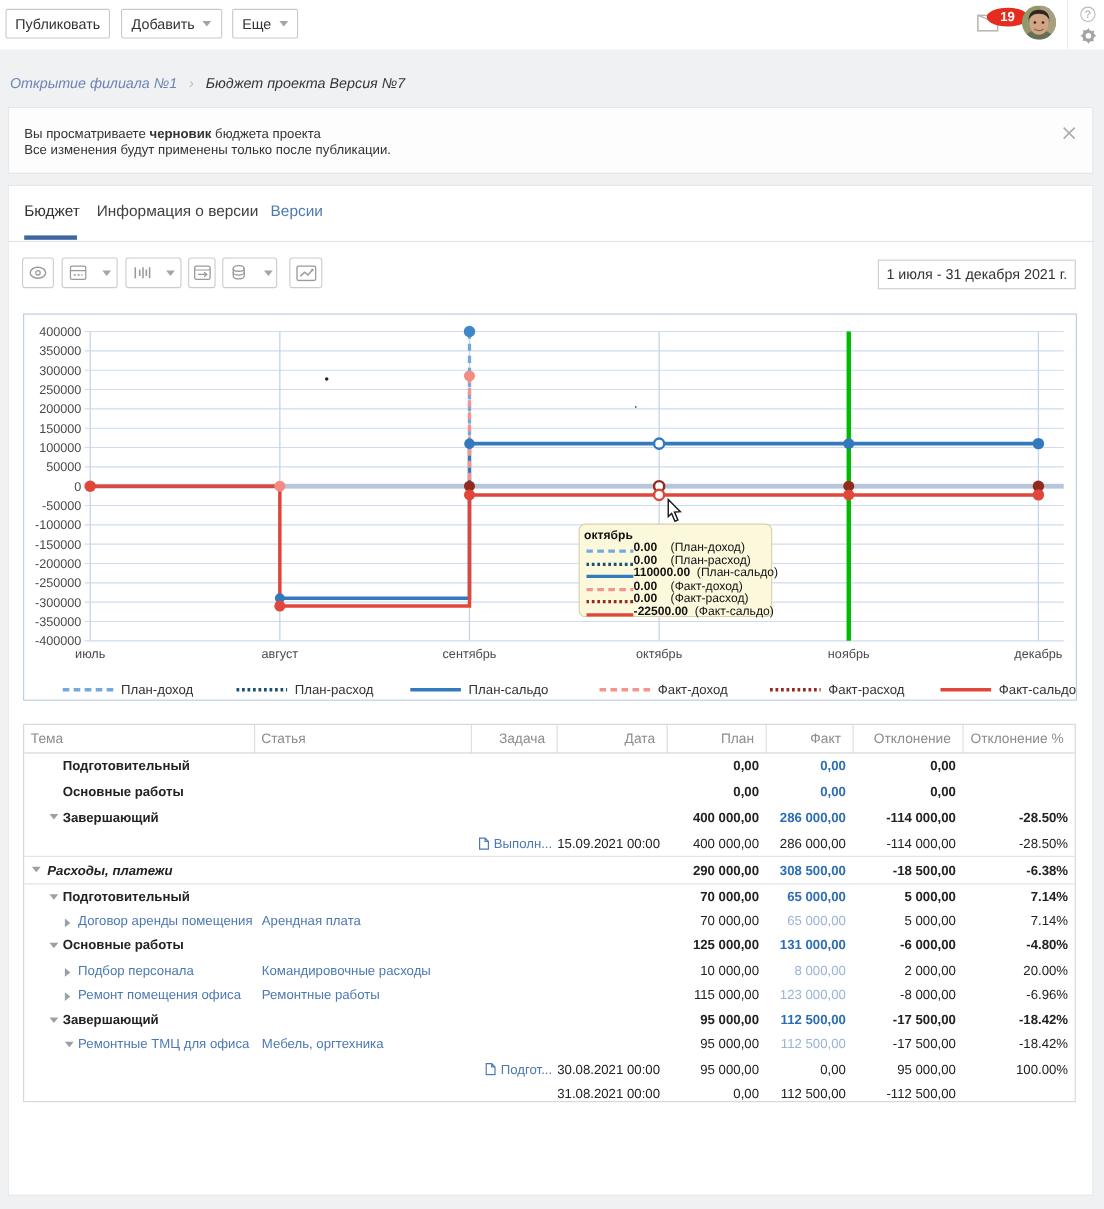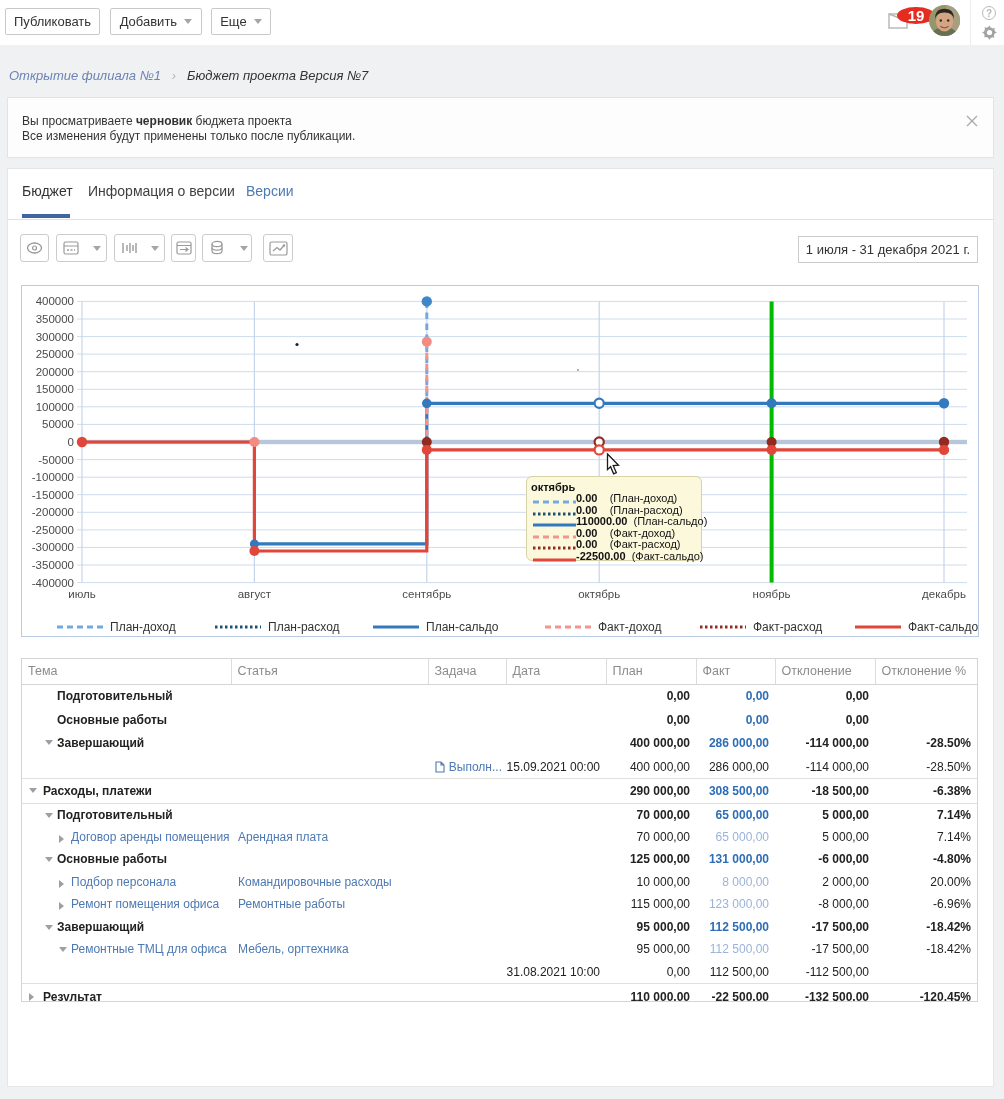--- a/index.html
+++ b/index.html
@@ -13,21 +13,21 @@
 .card { left:7px; top:168px; width:987px; height:919px; background:#fff; border:1px solid #e6e6e6; }
 .tab { position:absolute; top:183px; font-size:14px; }
 .tabline { left:8px; top:219px; width:986px; height:1px; background:#e2e2e2; }
 .ibtn { position:absolute; top:234px; height:28px; background:#fff; border:1px solid #ccc; border-radius:3px; }
 .datebox { left:798px; top:236px; width:180px; height:27px; background:#fff; border:1px solid #ccc; font-size:13px; color:#333; text-align:center; line-height:25px; }
 .chartbox { left:21px; top:285px; width:958px; height:352px; background:#fff; border:1px solid #b9cbe0; }
 .tablebox { left:21px; top:658px; width:957px; height:344px; background:#fff; border:1px solid #d5d5d5; overflow:hidden; }
 table { border-collapse:collapse; table-layout:fixed; width:955px; font-family:"Liberation Sans",sans-serif; }
 td,th { font-size:12px; overflow:hidden; white-space:nowrap; padding:0; }
 thead td { height:25.5px; color:#8c8c8c; border-right:1px solid #dcdcdc; border-bottom:1px solid #d5d5d5; height:25px; padding-left:6px; text-align:left; font-size:12.5px; }
-thead td.r { text-align:left; padding-right:10px;margin-left:14px; }
+thead td.r { text-align:right; padding-right:10px;margin-left:14px; }
 td.num { text-align:right; padding-right:6px; color:#222; }
 td.st { padding-left:7px; color:#4d79b3; }
 .b { font-weight:bold; }
 td.fb { color:#2d6db5; font-weight:bold; }
 td.fl { color:#9ab3d8; }
 tr.bb td { border-bottom:1px solid #e0e0e0; } tr.bt td { border-top:1px solid #e0e0e0; }
 .tri { position:absolute; width:0; height:0; }
 .triD { border-left:4px solid transparent; border-right:4px solid transparent; border-top:5px solid #9aa0a6; }
 .triR { border-top:4px solid transparent; border-bottom:4px solid transparent; border-left:5px solid #9aa0a6; }
 .tooltip { left:526px; top:476px; width:176px; height:85px; background:#fcf8dc; border:1px solid #d6d2a8; border-radius:6px; font-size:11px; color:#111; z-index:5; }
@@ -40,21 +40,21 @@
 <body>
 <div class="abs topbar"></div>
 <div class="tbtn" style="left:5px; width:95px;">Публиковать</div>
 <div class="tbtn" style="left:110px; width:92px;">Добавить&nbsp;&nbsp;<span class="caret"></span></div>
 <div class="tbtn" style="left:211px; width:60px;">Еще&nbsp;&nbsp;<span class="caret"></span></div>
 
 <svg class="abs" style="left:888px; top:12px;" width="20" height="17" viewBox="0 0 20 17">
   <rect x="1" y="2" width="18" height="14" fill="none" stroke="#b5b5b5" stroke-width="1.4"></rect>
   <path d="M1,2 L19,9" fill="none" stroke="#b5b5b5" stroke-width="1.4"></path>
 </svg>
-<div class="abs" style="left:897px; top:7px; width:38px; height:17px; background:#e42d20; border-radius:50%; color:#fff; font-size:15px; font-weight:bold; text-align:center; line-height:17px;">19</div>
+<div class="abs" style="left:897px; top:7px; width:38px; height:17px; background:#e42d20; border-radius:50%; color:#fff; font-size:12px; font-weight:bold; text-align:center; line-height:17px;">19</div>
 
 <svg class="abs" style="left:929px; top:5px;" width="31" height="31" viewBox="0 0 31 31">
   <defs>
       <clipPath id="av">
         <circle cx="15.5" cy="15.5" r="15.5"></circle>
       </clipPath>
     </defs>
     <g clip-path="url(#av)">
       <rect width="31" height="31" fill="#94976c"></rect>
       <rect x="17" width="14" height="31" fill="#a89f80"></rect>
@@ -309,21 +309,21 @@
           <td class="zad"><svg width="10" height="12" viewBox="0 0 10 12" style="vertical-align:-2px; margin-right:4px;">
               <path d="M1,1 h5 l3,3 v7 h-8 Z M6,1 v3 h3" fill="none" stroke="#4d79b3" stroke-width="1.1"></path>
             </svg><span class="lk">Выполн...</span></td>
           <td class="num">15.09.2021 00:00</td>
           <td class="num">400 000,00</td>
           <td class="num ">286 000,00</td>
           <td class="num">-114 000,00</td>
           <td class="num" style="border-right:none;">-28.50%</td>
         </tr>
 <tr class="bt bb" style="height:24.3px;">
-          <td style="position:relative;"><span class="tri triD" style="left:7px; top:9px;"></span><span class="gb" style="padding-left:21px;">Расходы, платежи</span></td>
+          <td style="position:relative;font-style:italic;"><span class="tri triD" style="left:7px; top:9px;"></span><span class="gb" style="padding-left:21px;">Расходы, платежи</span></td>
           <td class="st"></td>
           <td class="zad"></td>
           <td class="num"></td>
           <td class="num b">290 000,00</td>
           <td class="num fb b">308 500,00</td>
           <td class="num b">-18 500,00</td>
           <td class="num b" style="border-right:none;">-6.38%</td>
         </tr>
 <tr style="height:22.5px;">
           <td style="position:relative;"><span class="tri triD" style="left:23px; top:9px;"></span><span class="gb" style="padding-left:35px;">Подготовительный</span></td>
@@ -391,22 +391,34 @@
           <td class="zad"></td>
           <td class="num"></td>
           <td class="num">95 000,00</td>
           <td class="num fl">112 500,00</td>
           <td class="num">-17 500,00</td>
           <td class="num" style="border-right:none;">-18.42%</td>
         </tr>
 <tr style="height:22.5px;">
           <td style="position:relative;"></td>
           <td class="st"></td>
-          <td class="zad"></td>
-          <td class="num">31.08.2021 10:00</td>
+          <td class="zad"><svg width="10" height="12" viewBox="0 0 10 12" style="vertical-align:-2px; margin-right:4px;">
+              <path d="M1,1 h5 l3,3 v7 h-8 Z M6,1 v3 h3" fill="none" stroke="#4d79b3" stroke-width="1.1"></path>
+            </svg><span class="lk">Подгот...</span></td>
+          <td class="num">30.08.2021 00:00</td>
+          <td class="num">95 000,00</td>
+          <td class="num ">0,00</td>
+          <td class="num">95 000,00</td>
+          <td class="num" style="border-right:none;">100.00%</td>
+        </tr>
+<tr style="height:22.5px;">
+          <td style="position:relative;"></td>
+          <td class="st"></td>
+          <td class="zad"></td>
+          <td class="num">31.08.2021 00:00</td>
           <td class="num">0,00</td>
           <td class="num ">112 500,00</td>
           <td class="num">-112 500,00</td>
           <td class="num" style="border-right:none;"></td>
         </tr>
 <tr class="bt" style="height:26.5px;">
           <td style="position:relative;"><span class="tri triR" style="left:7px; top:9px;"></span><span class="gb" style="padding-left:21px;">Результат</span></td>
           <td class="st"></td>
           <td class="zad"></td>
           <td class="num"></td>

